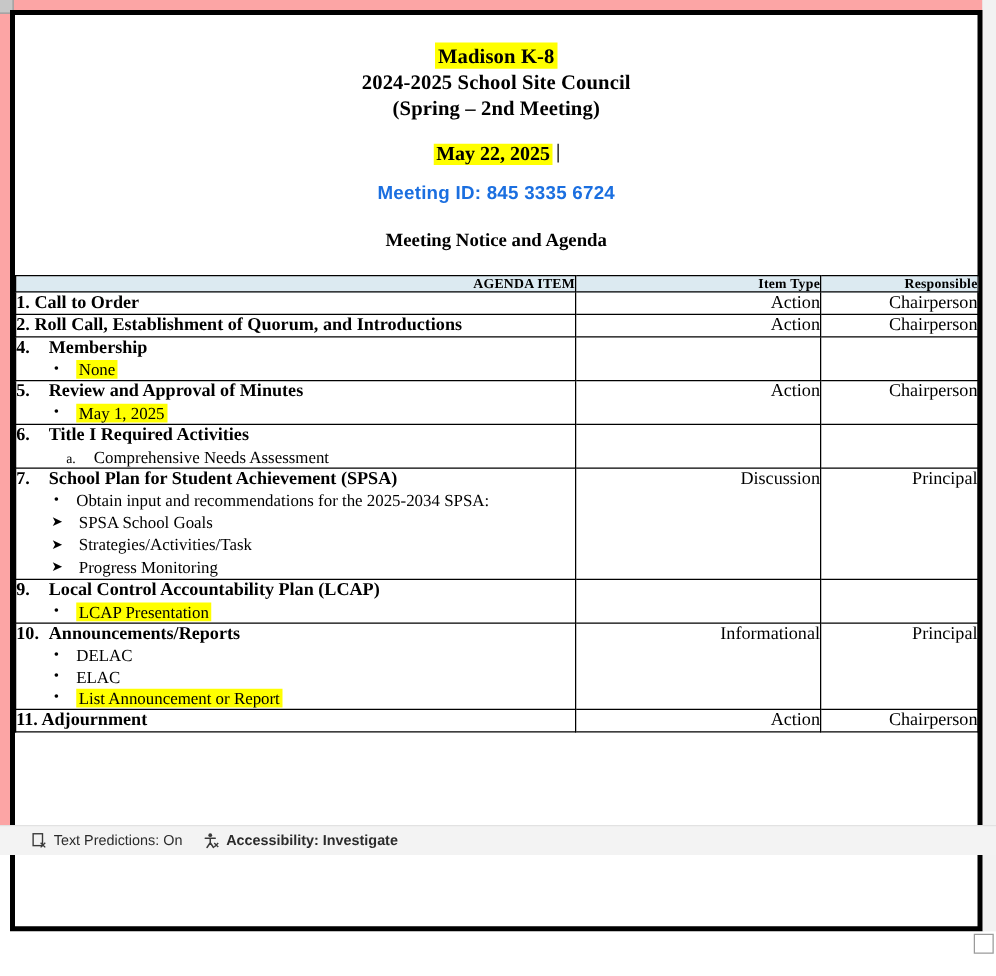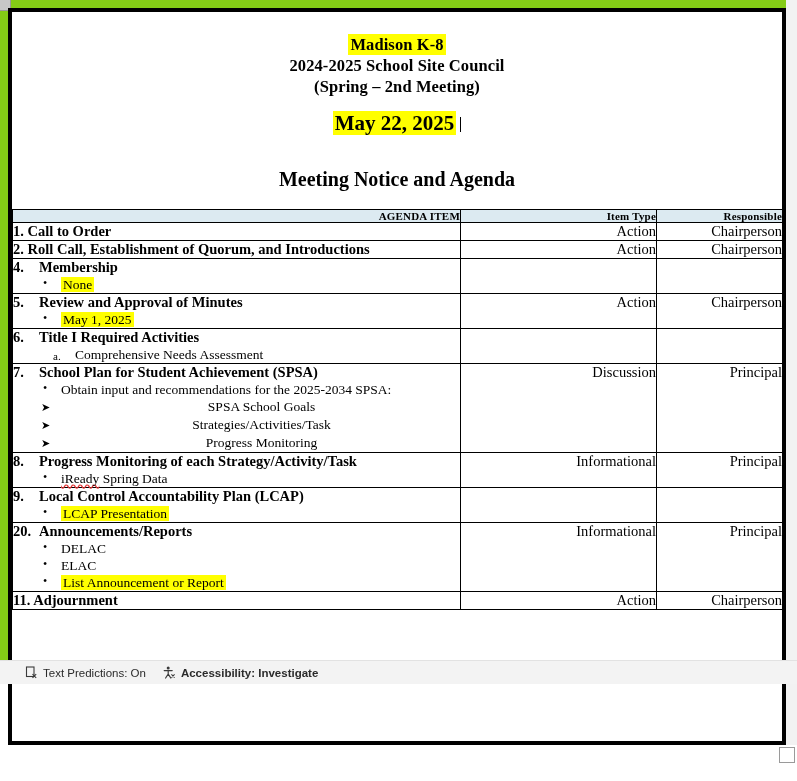--- a/index.html
+++ b/index.html
@@ -9,21 +9,21 @@
     width: 797px; height: 781px;
     background: #ffffff;
     font-family: "Liberation Serif", serif;
     overflow: hidden;
   }
 
   #app {
     position: relative;
     width: 797px;
     height: 684px;
-    background: #84cc16;
+    background: #fca5a5;
   }
 
   
   .corner-marker {
     position: absolute;
     left: 0px; top: 0px;
     width: 11px; height: 11px;
     background: #c7c7c7;
     border-right: 1px solid #9a9a9a;
     border-bottom: 1px solid #9a9a9a;
@@ -75,44 +75,44 @@
   .title-line {
     font-size: 16.5px;
     font-weight: bold;
     line-height: 21px;
     color: #000;
     letter-spacing: .1px;
   }
   .title-school { display: inline-block; }
   .date-line {
     margin-top: 16px;
-    font-size: 21px;
+    font-size: 16px;
     font-weight: bold;
     line-height: 21px;
   }
   .text-caret {
     display: inline-block;
     width: 1px;
     height: 15px;
     background: #000;
     vertical-align: -2px;
     margin-left: 4px;
   }
   .meeting-id {
     margin-top: 12px;
     font-family: "Liberation Sans", sans-serif;
     font-size: 15px;
     font-weight: bold;
     color: #1b6fe0;
     letter-spacing: .2px;
   }
   .notice-line {
-    margin-top: 34px;
+    margin-top: 22px;
     margin-bottom: 18px;
-    font-size: 20px;
+    font-size: 15px;
     font-weight: bold;
   }
 
   
   table.agenda {
     border-collapse: collapse;
     width: 770px;
     table-layout: fixed;
     margin: 0;
   }
@@ -176,21 +176,20 @@
   ul.b1 > li::before {
     content: "\2022";
     position: absolute;
     left: 2px; top: -1px;
     font-size: 12px;
   }
   ul.b2 {
     list-style: none;
     margin: 0;
     padding: 0 0 0 28px;
-    text-align: center;
   }
   ul.b2 > li {
     position: relative;
     font-size: 13.5px;
     line-height: 18px;
     padding-left: 22px;
   }
   ul.b2 > li::before {
     content: "\27A4";
     position: absolute;
@@ -264,20 +263,21 @@
       <div class="title-line">
         <span class="hl title-school">Madison K-8</span>
       </div>
       <div class="title-line">2024-2025 School Site Council</div>
       <div class="title-line">(Spring – 2nd Meeting)</div>
 
       <div class="date-line">
         <span class="hl">May 22, 2025</span><span class="text-caret"></span>
       </div>
 
+      <div class="meeting-id">Meeting ID: 845 3335 6724</div>
 
       <div class="notice-line">Meeting Notice and Agenda</div>
     </div>
 
     <table class="agenda">
       <colgroup>
         <col class="c-item">
           <col class="c-type">
           <col class="c-resp">
       </colgroup>
@@ -343,41 +343,31 @@
                 <li>SPSA School Goals</li>
                 <li>Strategies/Activities/Task</li>
                 <li>Progress Monitoring</li>
               </ul>
             </td>
             <td class="mid">Discussion</td>
             <td class="mid">Principal</td>
           </tr>
           <tr>
             <td class="item">
-              <div class="item-title"><span class="num-col">8.</span><span>Progress Monitoring of each Strategy/Activity/Task</span></div>
-              <ul class="b1">
-                <li><span class="spell">iReady</span><span> Spring Data</span></li>
-              </ul>
-            </td>
-            <td class="mid">Informational</td>
-            <td class="mid">Principal</td>
-          </tr>
-          <tr>
-            <td class="item">
               <div class="item-title"><span class="num-col">9.</span><span>Local Control Accountability Plan (LCAP)</span></div>
               <ul class="b1">
                 <li><span class="hl">LCAP Presentation</span></li>
               </ul>
             </td>
             <td class="mid"></td>
             <td class="mid"></td>
           </tr>
           <tr>
             <td class="item">
-              <div class="item-title"><span class="num-col">20.</span><span>Announcements/Reports</span></div>
+              <div class="item-title"><span class="num-col">10.</span><span>Announcements/Reports</span></div>
               <ul class="b1">
                 <li><span>DELAC</span></li>
                 <li><span>ELAC</span></li>
                 <li><span class="hl">List Announcement or Report</span></li>
               </ul>
             </td>
             <td class="mid">Informational</td>
             <td class="mid">Principal</td>
           </tr>
           <tr>

